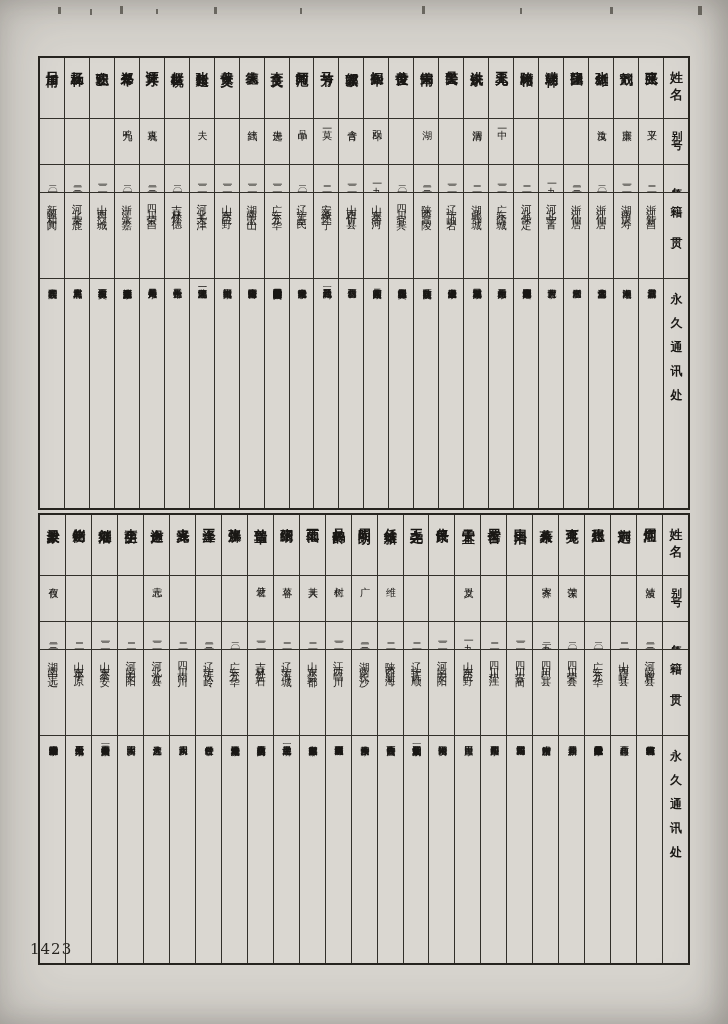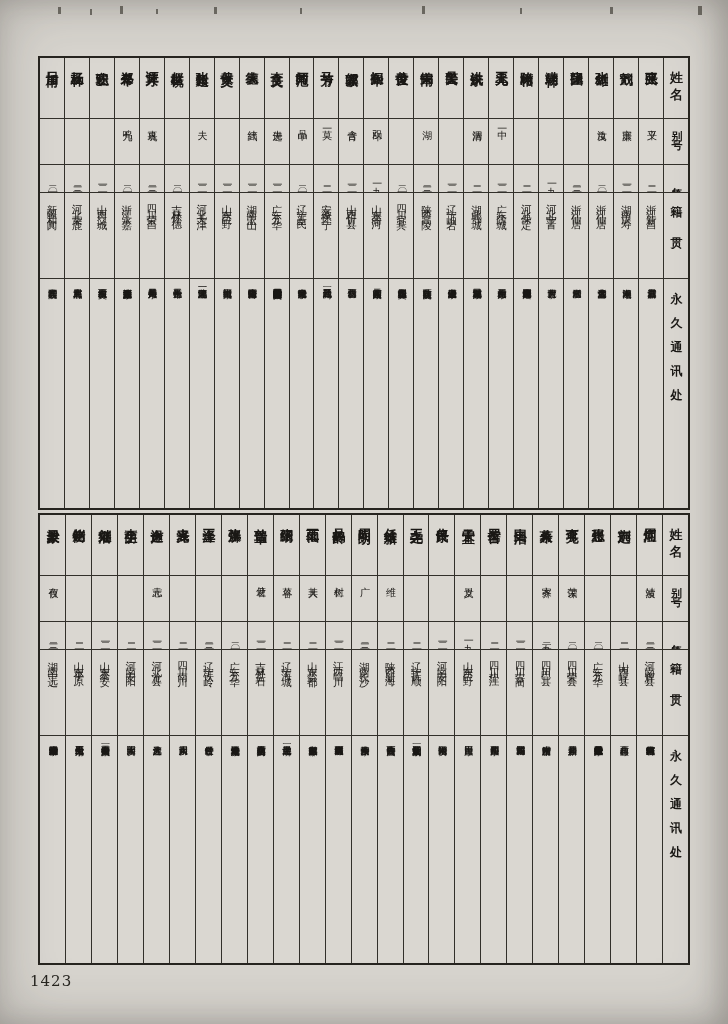--- a/index.html
+++ b/index.html
@@ -45,21 +45,21 @@
   .c-alias span{font-size:10px;letter-spacing:1px;}
   .c-age span{font-size:10px;letter-spacing:1px;}
   .c-native span{font-size:10.5px;letter-spacing:5px;}
   .c-addr span{font-size:9px;letter-spacing:0;}
   .header-col .c-name span{letter-spacing:16px;font-size:13px;font-weight:700;}
   .header-col .c-alias span{letter-spacing:9px;font-size:11px;font-weight:700;}
   .header-col .c-age span{letter-spacing:1px;font-size:11px;font-weight:700;}
   .header-col .c-native span{letter-spacing:32px;font-size:12px;font-weight:700;}
   .header-col .c-addr span{letter-spacing:24px;font-size:12px;font-weight:700;}
   .page-number{
-    position:absolute;left:30px;top:972px;
+    position:absolute;left:30px;top:940px;
     font-family:"DejaVu Serif", serif;
     font-size:15px;letter-spacing:1px;color:#26241f;
   }
   .artifact{position:absolute;background:#3a372f;opacity:0.65;}
 </style>
 </head>
 <body>
 
 <div class="page">
 

